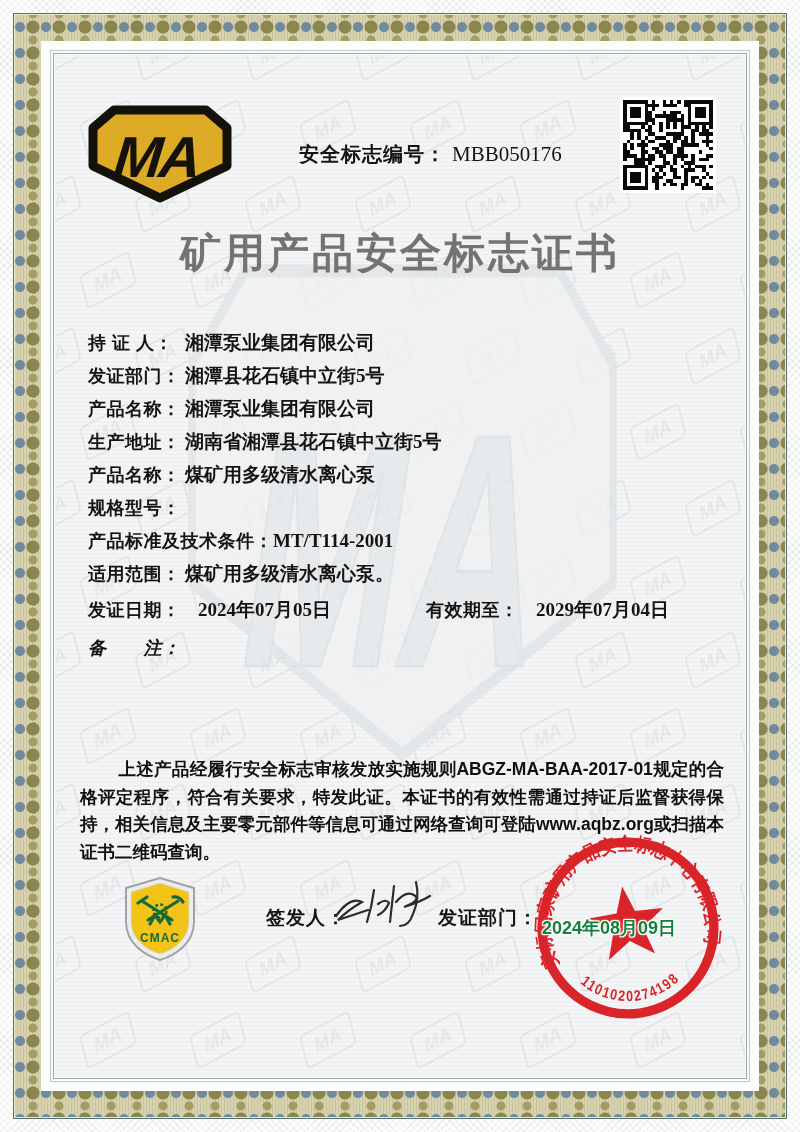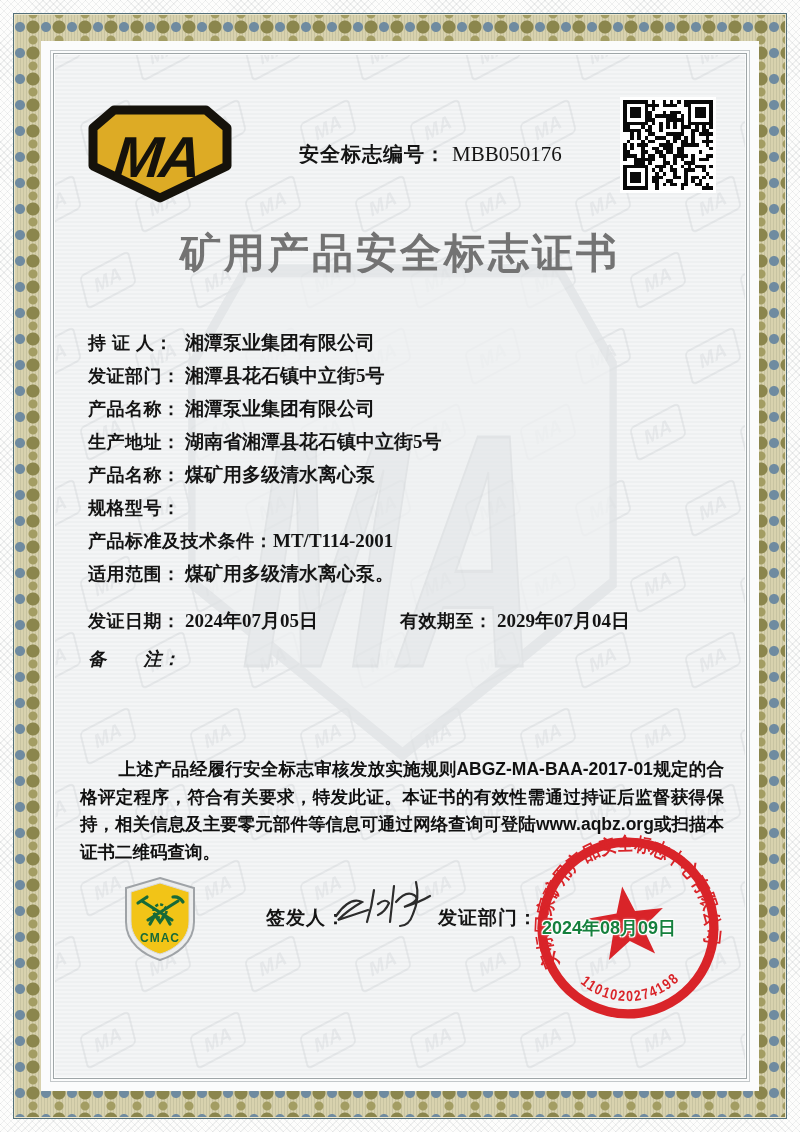--- a/index.html
+++ b/index.html
@@ -42,21 +42,21 @@
   .qr-grid i.b{background:#090909;}
   
   .title{position:absolute;left:0;right:0;top:226px;text-align:center;z-index:3;
     font-family:"Liberation Serif","DejaVu Serif",serif;font-weight:bold;font-size:41px;letter-spacing:3px;color:#737373;}
   
   .fields{position:absolute;left:88px;top:326px;right:78px;z-index:3;}
   .frow{display:flex;align-items:center;height:33px;font-size:19px;white-space:pre;}
   .frow .lab{font-weight:bold;font-size:18px;width:97px;flex:none;letter-spacing:.5px;}
   .frow.wide .lab{width:auto;}
   .frow .val{font-family:"Liberation Serif","DejaVu Serif",serif;font-weight:bold;font-size:19px;}
-  .frow-dates{margin-top:14px;}
+  .frow-dates{margin-top:3px;gap:13px;}
   .frow-dates .val-issue{width:215px;flex:none;}
   .frow-remark{margin-top:5px;font-style:italic;}
   
   .para{position:absolute;left:80px;top:756px;width:644px;z-index:3;
     font-weight:bold;font-size:17.5px;line-height:27.5px;text-align:justify;text-indent:2.2em;color:#101010;}
   
   .cmac{position:absolute;left:120px;top:876px;z-index:3;}
   .signer-label{position:absolute;left:266px;top:905px;font-size:19px;font-weight:bold;z-index:3;letter-spacing:1px;}
   .signature{position:absolute;left:330px;top:874px;z-index:3;}
   .dept-label{position:absolute;left:438px;top:905px;font-size:19px;font-weight:bold;z-index:3;letter-spacing:1px;}

